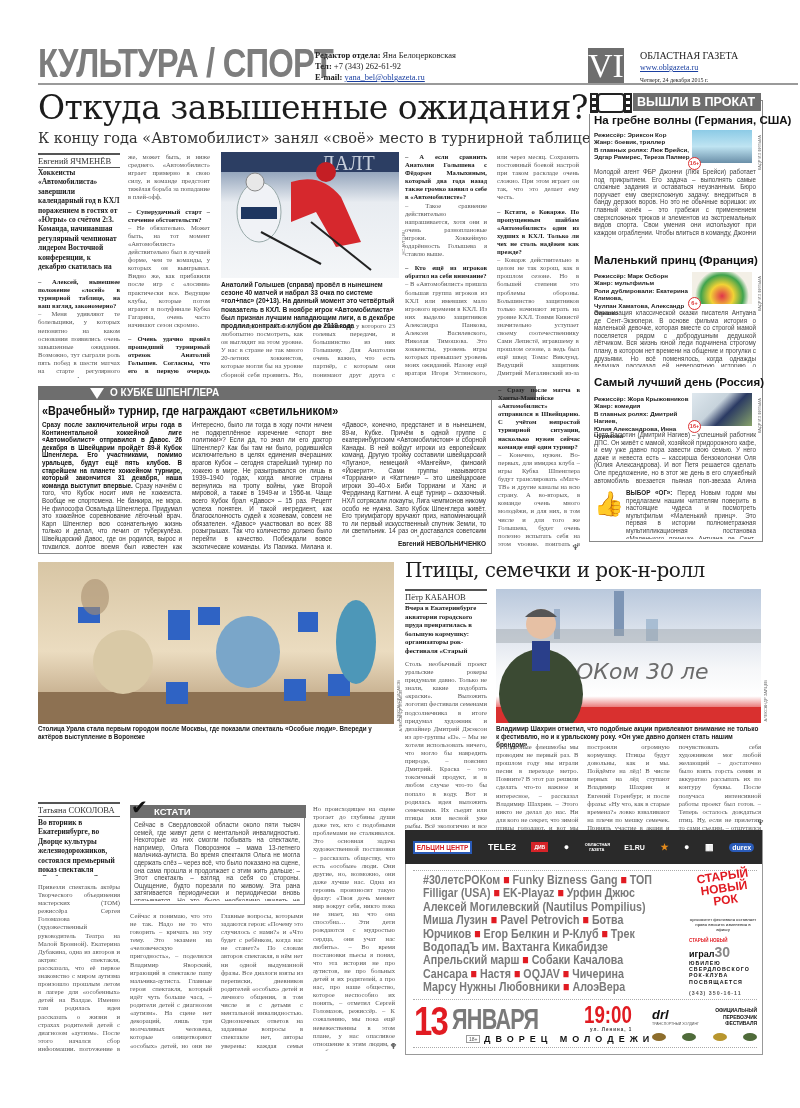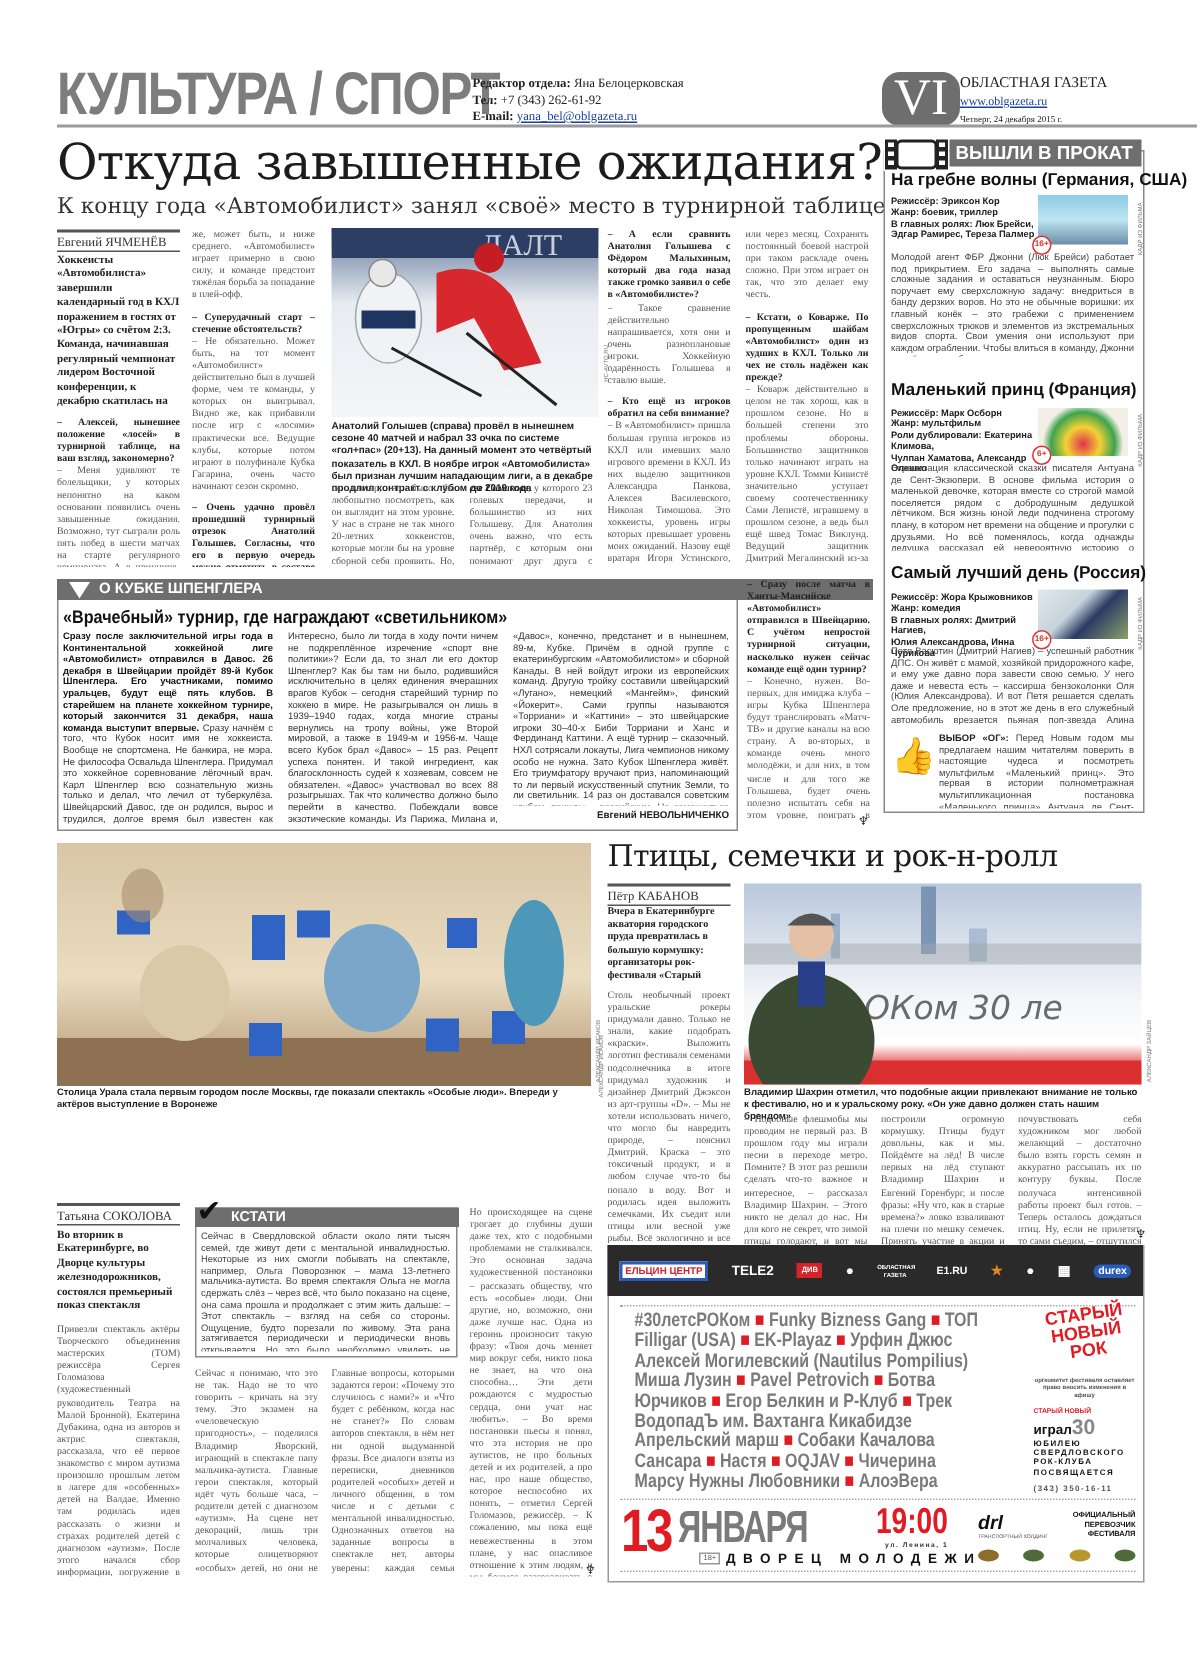--- a/index.html
+++ b/index.html
@@ -6,21 +6,21 @@
   body{width:800px;height:1108px;position:relative;overflow:hidden;font-family:"DejaVu Serif",serif;color:#222;}
   .abs{position:absolute;}
   .sans{font-family:"Liberation Sans",sans-serif;}
   .serif{font-family:"Liberation Serif",serif;}
   .cond{font-family:"Liberation Sans",sans-serif;font-weight:bold;transform-origin:left top;}
   
   #sect{left:38px;top:40px;font-size:40px;color:#7d7d7d;font-weight:bold;letter-spacing:-1px;transform:scaleX(0.82);transform-origin:left top;white-space:nowrap;line-height:46px;}
   #edinfo{left:315px;top:50px;font-size:8.5px;line-height:11px;}
   #edinfo b{font-weight:bold;}
   #edinfo a{color:#1a3fa0;text-decoration:underline;}
-  #vibox{left:588px;top:48px;width:52px;height:36px;background:#6e6e6e;color:#fff;font-size:34px;line-height:36px;text-align:center;font-family:"Liberation Serif",serif;border-radius:12px;}
+  #vibox{left:588px;top:48px;width:36px;height:36px;background:#6e6e6e;color:#fff;font-size:34px;line-height:36px;text-align:center;font-family:"Liberation Serif",serif;}
   #paper{left:640px;top:50px;font-size:10px;line-height:12px;}
   #paper .url{color:#1a3fa0;text-decoration:underline;font-size:8px;}
   #paper .date{font-size:6px;}
   .rule{background:#9a9a9a;height:2px;}
   
   .h1{font-family:"DejaVu Serif",serif;color:#1c1c1c;letter-spacing:-0.5px;white-space:nowrap;}
   .sub{font-family:"DejaVu Serif",serif;color:#333;font-size:14.5px;white-space:nowrap;}
   .byline{font-size:8.5px;border-top:2px solid #555;border-bottom:1px solid #555;padding:1px 0;color:#333;}
   .col{font-size:6.6px;line-height:8.1px;color:#555;text-align:justify;overflow:hidden;}
   .col b{color:#222;}
@@ -99,21 +99,21 @@
   <div class="q" style="margin-top:6px">– Кто ещё из игроков обратил на себя внимание?</div>
   <div>– В «Автомобилист» пришла большая группа игроков из КХЛ или имевших мало игрового времени в КХЛ. Из них выделю защитников Александра Панкова, Алексея Василевского, Николая Тимошова. Это хоккеисты, уровень игры которых превышает уровень моих ожиданий. Назову ещё вратаря Игоря Устинского, который ведь находится в очень непростой ситуации. Ставка делается на Якуба Коваржа, высокооплачиваемого игрока национальной сборной, и Устинский как его дублёр не знает, когда он выйдет на лёд – в следующую минуту или через месяц. Сохранять постоянный боевой настрой при таком раскладе очень сложно. При этом играет он так, что это делает ему честь.</div>
 </div>
 <div class="abs col serif" style="left:497px;top:153px;width:82px;height:225px;">
   <div>или через месяц. Сохранять постоянный боевой настрой при таком раскладе очень сложно. При этом играет он так, что это делает ему честь.</div>
   <div class="q" style="margin-top:6px">– Кстати, о Коварже. По пропущенным шайбам «Автомобилист» один из худших в КХЛ. Только ли чех не столь надёжен как прежде?</div>
   <div>– Коварж действительно в целом не так хорош, как в прошлом сезоне. Но в большей степени это проблемы обороны. Большинство защитников только начинают играть на уровне КХЛ. Томми Кивистё значительно уступает своему соотечественнику Сами Лепистё, игравшему в прошлом сезоне, а ведь был ещё швед Томас Виклунд. Ведущий защитник Дмитрий Мегалинский из-за травмы почти месяц не играл, ушёл в «Салават Юлаев» кандидат в сборную России Александр Логинов. А если при игре в три пары защитников нет двух из шести – это очень весомо. Это проблемы не только обороны, но и атаки, потому что и Мегалинский и Логинов оба с броском, полезные при игре в большинстве.</div>
 </div>
 
 <div class="abs boxborder" style="left:38px;top:386px;width:452px;height:166px;"></div>
-<div class="abs graybar" style="left:38px;top:386px;width:544px;height:14px;font-size:10px;line-height:14px;">
+<div class="abs graybar" style="left:38px;top:386px;width:454px;height:14px;font-size:10px;line-height:14px;padding-left:44px;">
   <span style="display:inline-block;width:0;height:0;border-left:7px solid transparent;border-right:7px solid transparent;border-top:11px solid #fff;margin:2px 6px 0 8px;vertical-align:top;"></span><span>О КУБКЕ ШПЕНГЛЕРА</span>
 </div>
 <div class="abs sans" style="left:42px;top:404px;font-size:12px;font-weight:bold;white-space:nowrap;transform:scaleX(0.9);transform-origin:left top;color:#111;">«Врачебный» турнир, где награждают «светильником»</div>
 <div class="abs film-text" style="left:42px;top:421px;width:140px;height:128px;color:#333;">
   <b style="color:#111">Сразу после заключительной игры года в Континентальной хоккейной лиге «Автомобилист» отправился в Давос. 26 декабря в Швейцарии пройдёт 89-й Кубок Шпенглера. Его участниками, помимо уральцев, будут ещё пять клубов. В старейшем на планете хоккейном турнире, который закончится 31 декабря, наша команда выступит впервые.</b>
   <span>Сразу начнём с того, что Кубок носит имя не хоккеиста. Вообще не спортсмена. Не банкира, не мэра. Не философа Освальда Шпенглера. Придумал это хоккейное соревнование лёгочный врач. Карл Шпенглер всю сознательную жизнь только и делал, что лечил от туберкулёза. Швейцарский Давос, где он родился, вырос и трудился, долгое время был известен как горный курорт с целительным климатом и воздухом. Но с 1923 года этот город отмечен не только в медицинских картах, но и в хоккейных – именно тогда состоялась премьера Кубка Шпенглера. Профессор, страстный поклонник пришедшей из-за океана игры, задумал выполнить с её помощью масштабную гуманистическую миссию. Ни много ни мало: пригласить на ледовую площадку страны, которые пятью годами ранее находились в состоянии Первой мировой войны.</span>
 </div>
 <div class="abs film-text" style="left:192px;top:421px;width:140px;height:128px;color:#333;">Интересно, было ли тогда в ходу почти ничем не подкреплённое изречение «спорт вне политики»? Если да, то знал ли его доктор Шпенглер? Как бы там ни было, родившийся исключительно в целях единения вчерашних врагов Кубок – сегодня старейший турнир по хоккею в мире. Не разыгрывался он лишь в 1939–1940 годах, когда многие страны вернулись на тропу войны, уже Второй мировой, а также в 1949-м и 1956-м. Чаще всего Кубок брал «Давос» – 15 раз. Рецепт успеха понятен. И такой ингредиент, как благосклонность судей к хозяевам, совсем не обязателен. «Давос» участвовал во всех 88 розыгрышах. Так что количество должно было перейти в качество. Побеждали вовсе экзотические команды. Из Парижа, Милана и, страшно сказать, Оксфорда. И не раз. Такой расклад сил не имеет ничего общего с современной хоккейной картиной.</div>
 <div class="abs film-text" style="left:342px;top:421px;width:144px;height:116px;color:#333;">«Давос», конечно, предстанет и в нынешнем, 89-м, Кубке. Причём в одной группе с екатеринбургским «Автомобилистом» и сборной Канады. В ней войдут игроки из европейских команд. Другую тройку составили швейцарский «Лугано», немецкий «Мангейм», финский «Йокерит». Сами группы называются «Торриани» и «Каттини» – это швейцарские игроки 30–40-х Биби Торриани и Ханс и Фердинанд Каттини. А ещё турнир – сказочный. НХЛ сотрясали локауты, Лига чемпионов никому особо не нужна. Зато Кубок Шпенглера живёт. Его триумфатору вручают приз, напоминающий то ли первый искусственный спутник Земли, то ли светильник. 14 раз он доставался советским клубам, трижды – российским. Не замахнуться ли на него «Автомобилисту»? Бывают же в Новый год чудеса…</div>
 <div class="abs sans" style="left:342px;top:540px;width:144px;text-align:right;font-size:6.5px;font-weight:bold;">Евгений НЕВОЛЬНИЧЕНКО</div>

